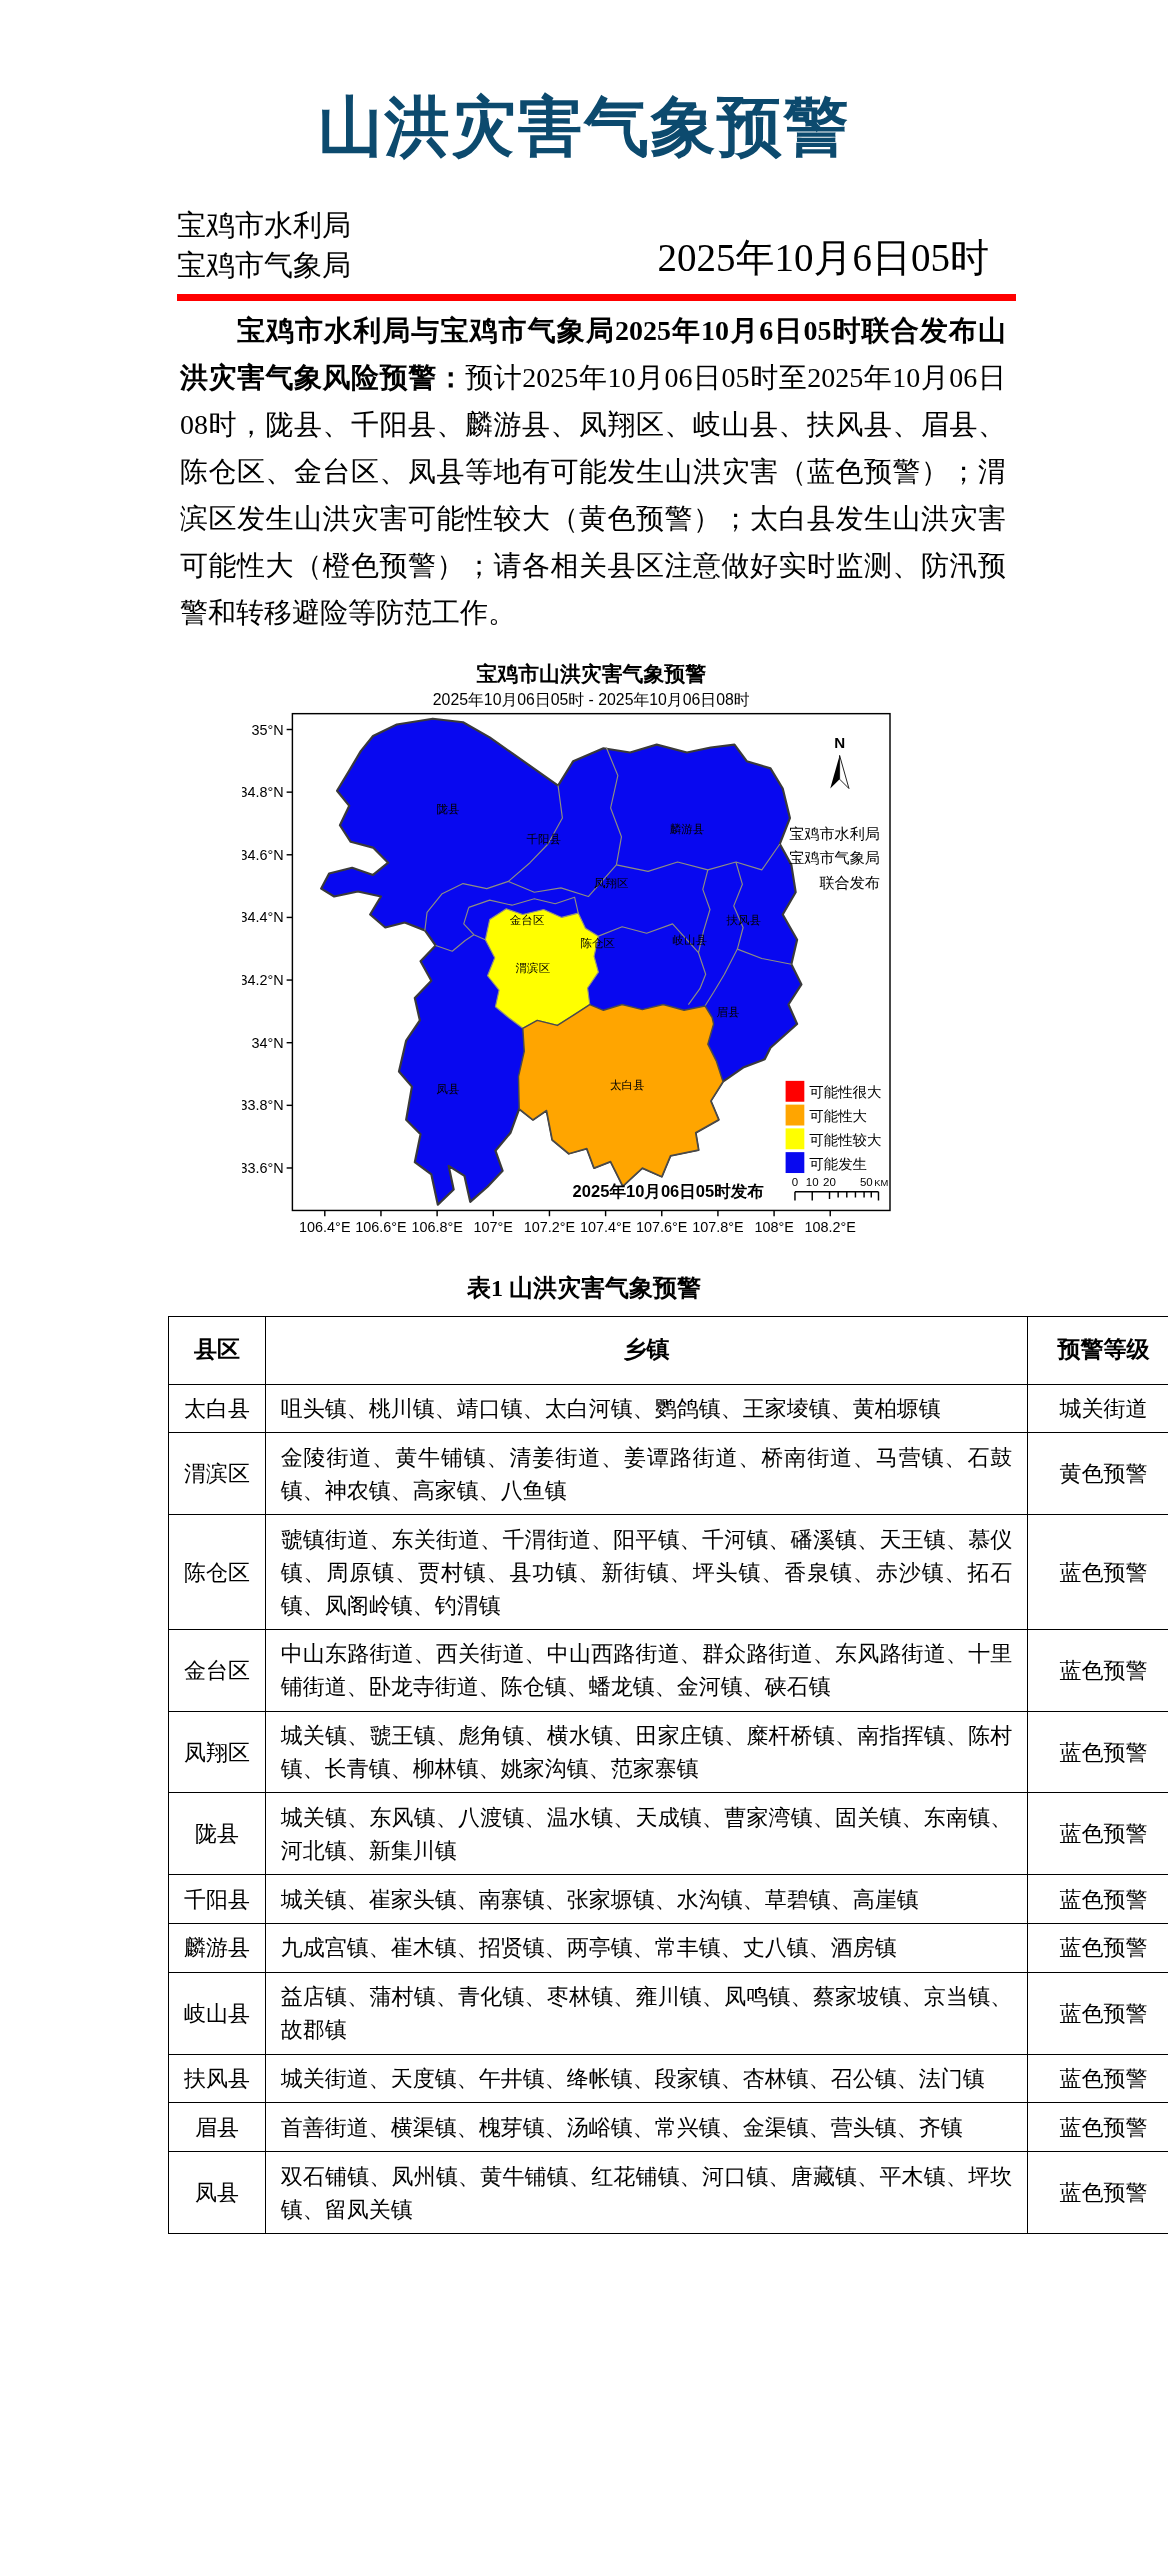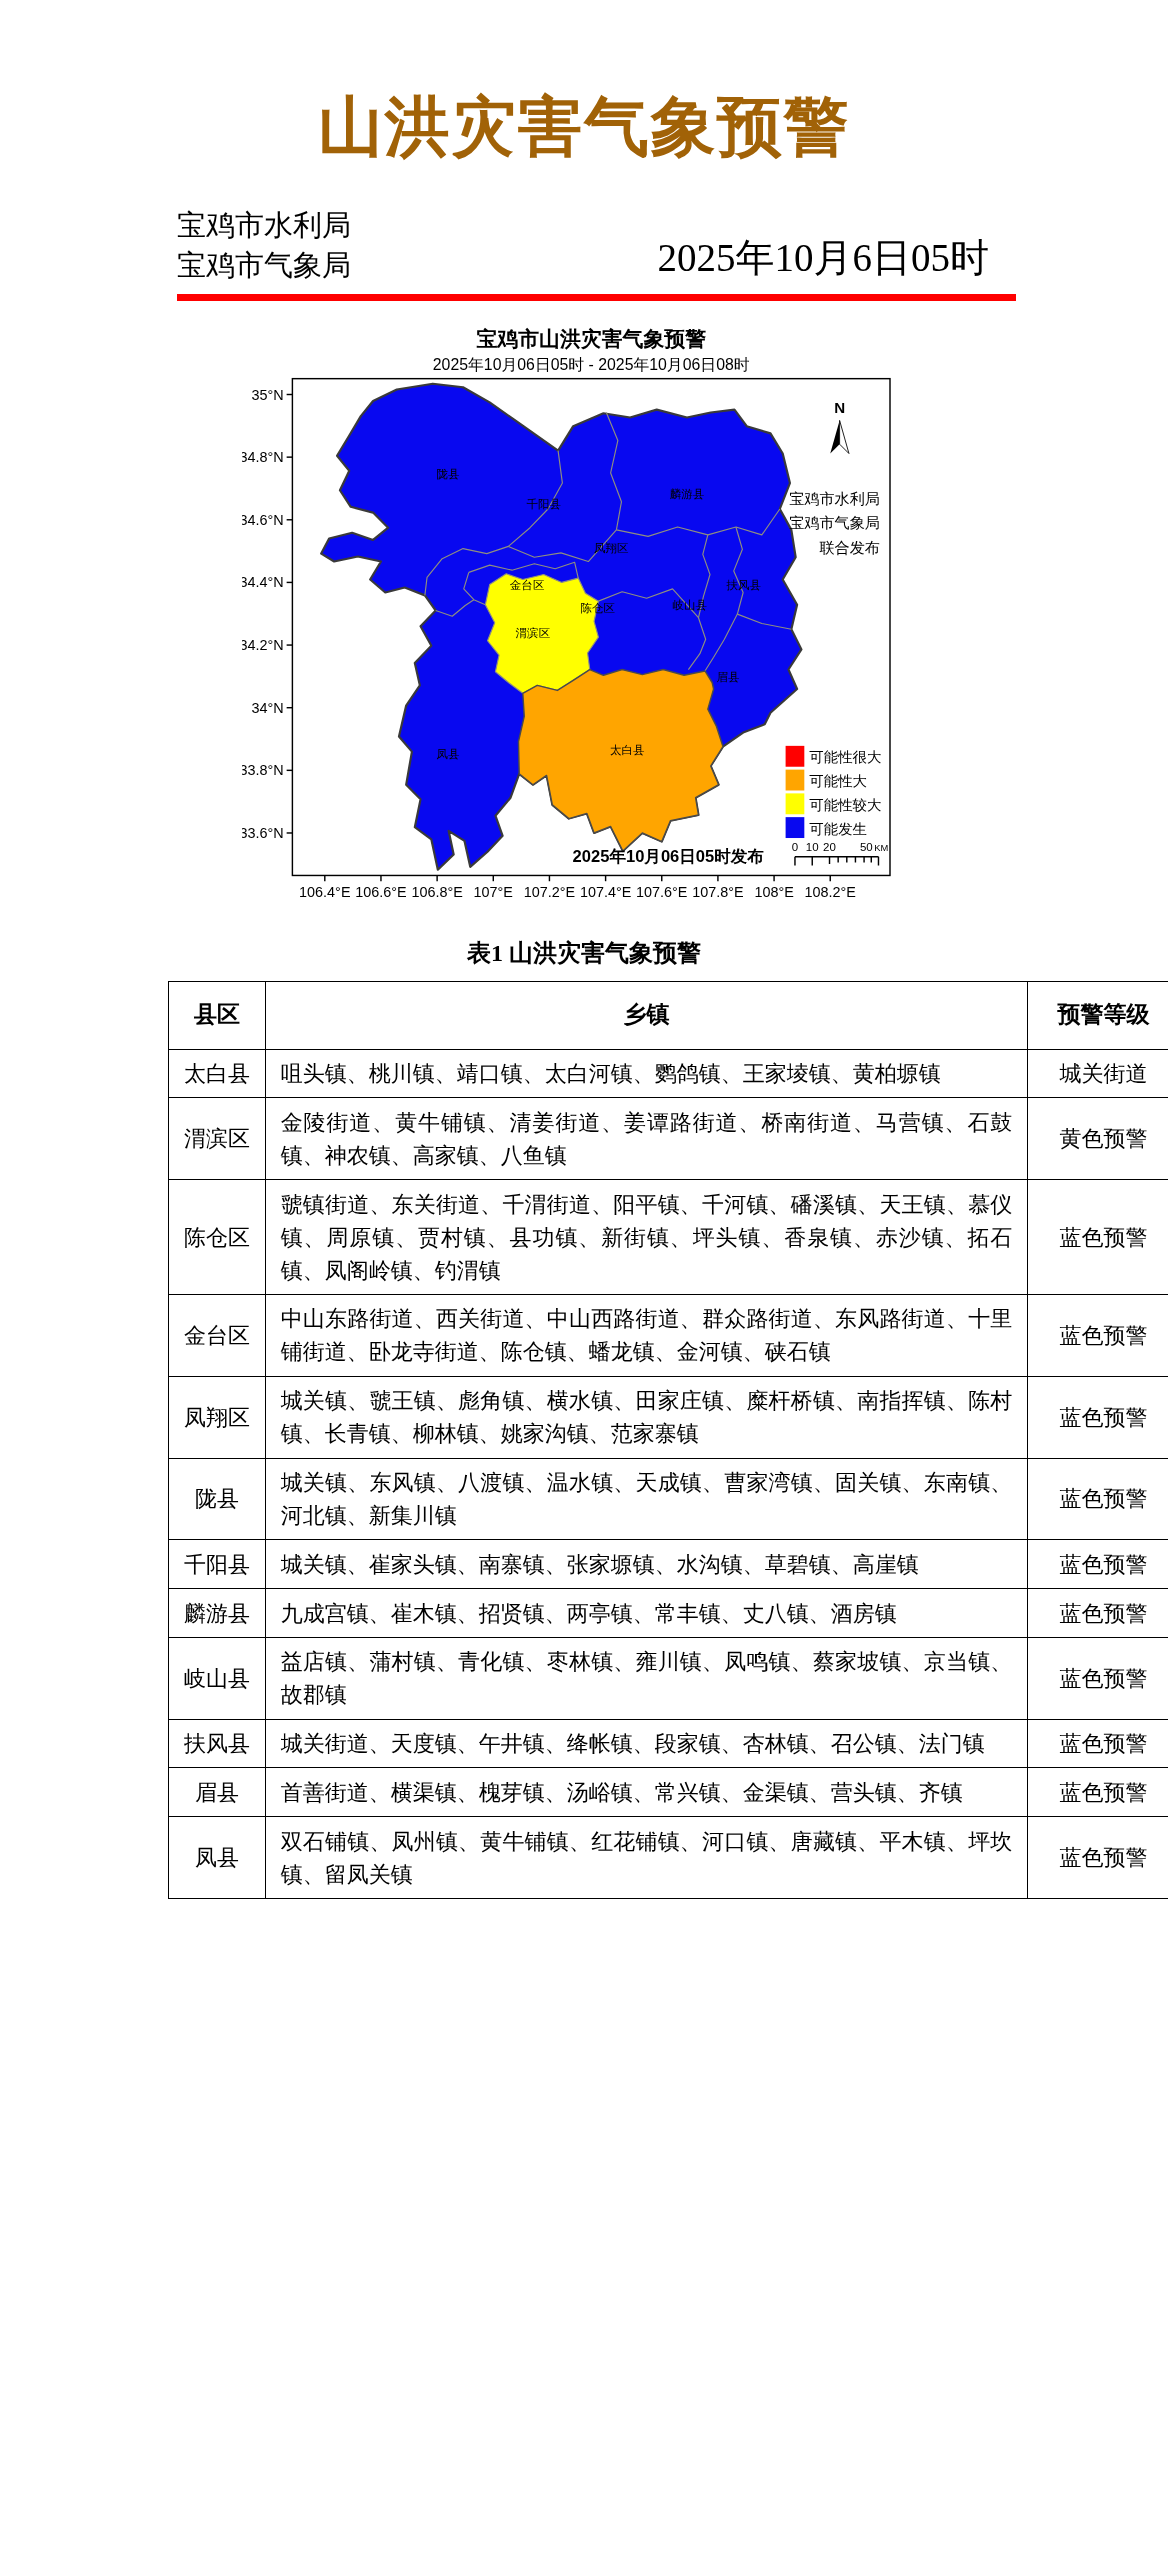--- a/index.html
+++ b/index.html
@@ -45,32 +45,33 @@
   td.c-towns{text-align:justify;padding:7.4px 14.7px;}
   td.c-level{text-align:center;width:150px;padding:7.4px 4.4px;}
   
   .svg-sans{font-family:"Liberation Sans","DejaVu Sans",sans-serif;}
 </style>
 </head>
 <body>
 
 <div class="page">
 
-  <h1 class="doc-title" style="color:#a16207;font-family:Liberation Serif, serif;">山洪灾害气象预警</h1>
+  <h1 class="doc-title" style="color:#0c4a6e;font-family:Liberation Serif, serif;">山洪灾害气象预警</h1>
 
 
   <div class="content">
     <div class="agency-block">
       <span class="agency-line">宝鸡市水利局</span>
       <span class="agency-line">宝鸡市气象局</span>
       <span class="issue-date">2025年10月6日05时</span>
     </div>
 
     <div class="red-rule" style="background:#ff0000;"></div>
 
+    <p class="main-para"><b>宝鸡市水利局与宝鸡市气象局2025年10月6日05时联合发布山洪灾害气象风险预警：</b><span>预计2025年10月06日05时至2025年10月06日08时，陇县、千阳县、麟游县、凤翔区、岐山县、扶风县、眉县、陈仓区、金台区、凤县等地有可能发生山洪灾害（蓝色预警）；渭滨区发生山洪灾害可能性较大（黄色预警）；太白县发生山洪灾害可能性大（橙色预警）；请各相关县区注意做好实时监测、防汛预警和转移避险等防范工作。</span></p>
   </div>
 
   <div class="map-wrap">
     <svg width="684" height="591" viewBox="0 0 950 820" xmlns="http://www.w3.org/2000/svg">
 
       <text class="svg-sans" x="485" y="42" font-size="29" font-weight="600" text-anchor="middle">宝鸡市山洪灾害气象预警</text>
       <text class="svg-sans" x="485" y="76" font-size="22" text-anchor="middle">2025年10月06日05时 - 2025年10月06日08时</text>
 
       <rect x="70" y="88" width="830" height="690" fill="#ffffff" stroke="#000000" stroke-width="2"></rect>
 

